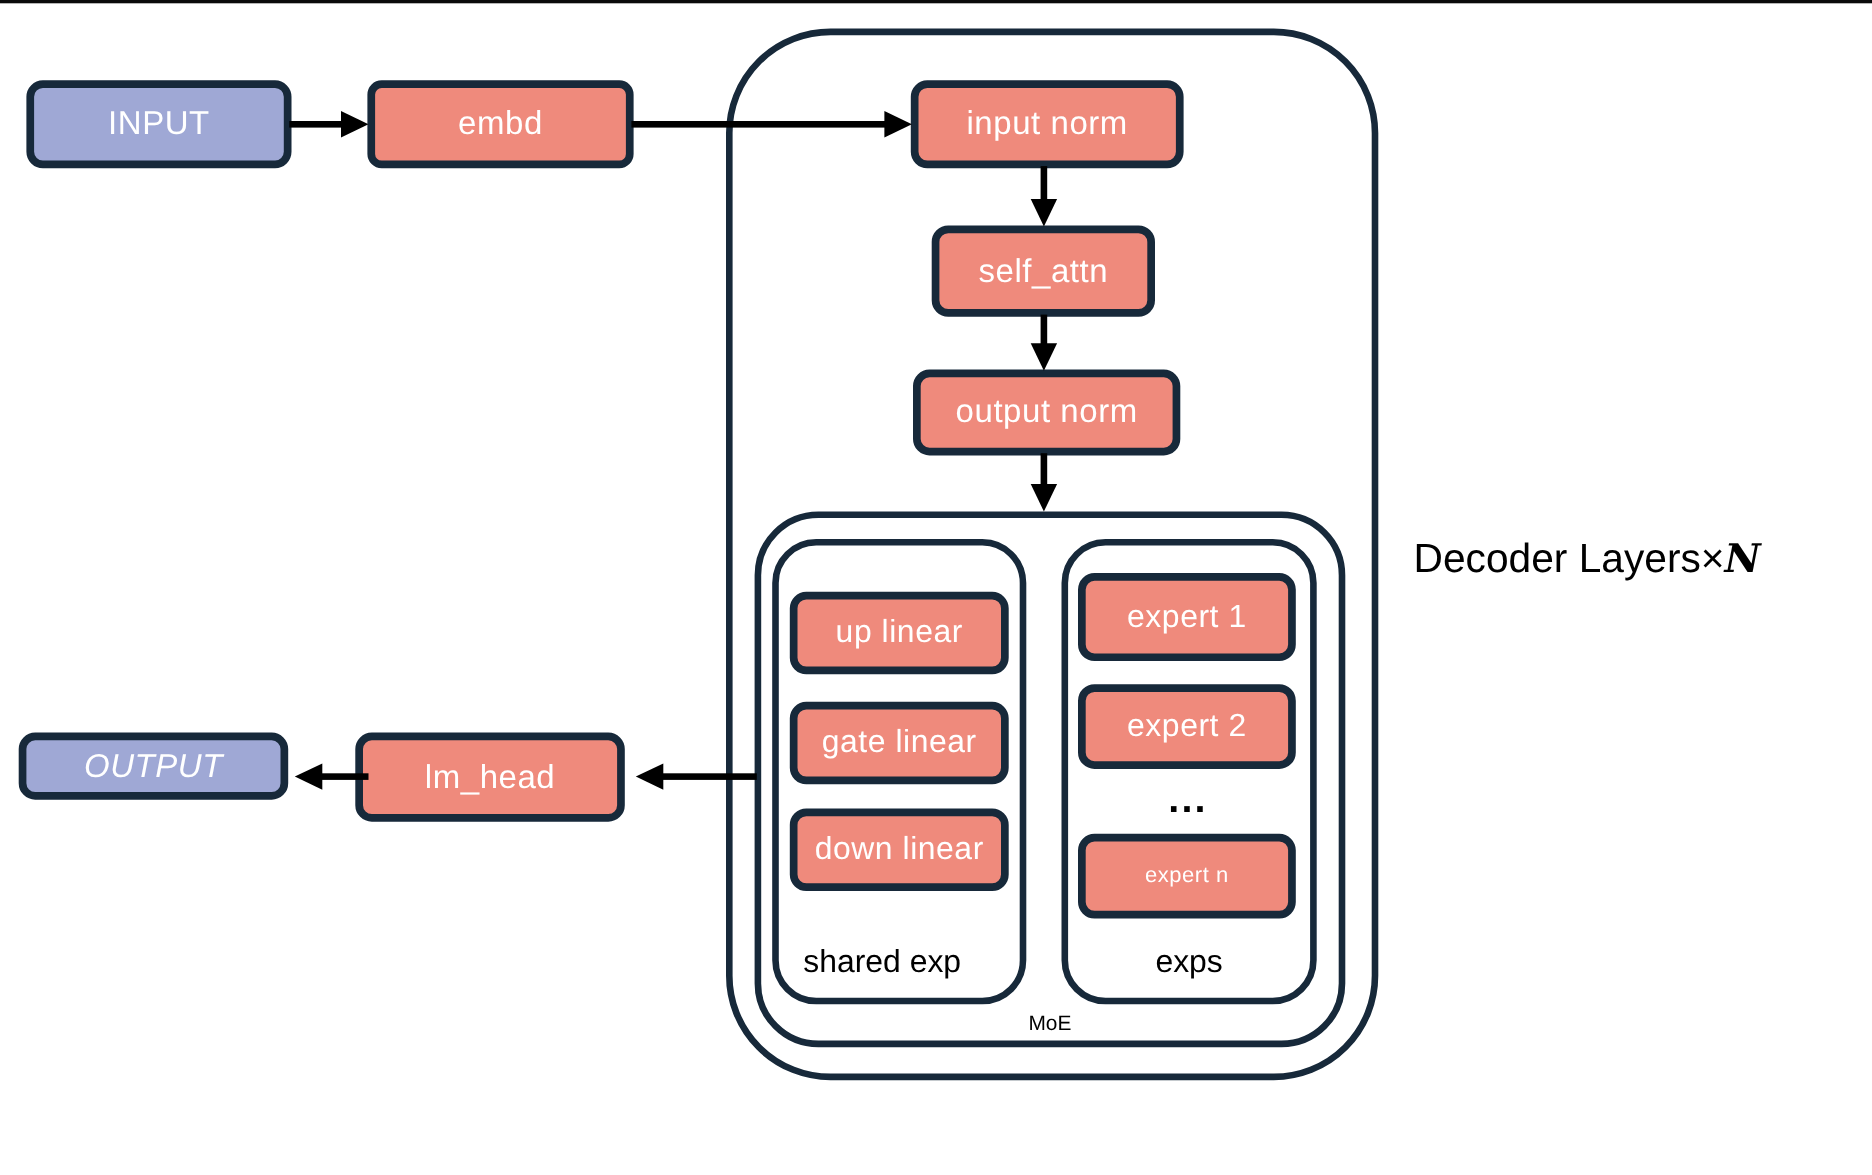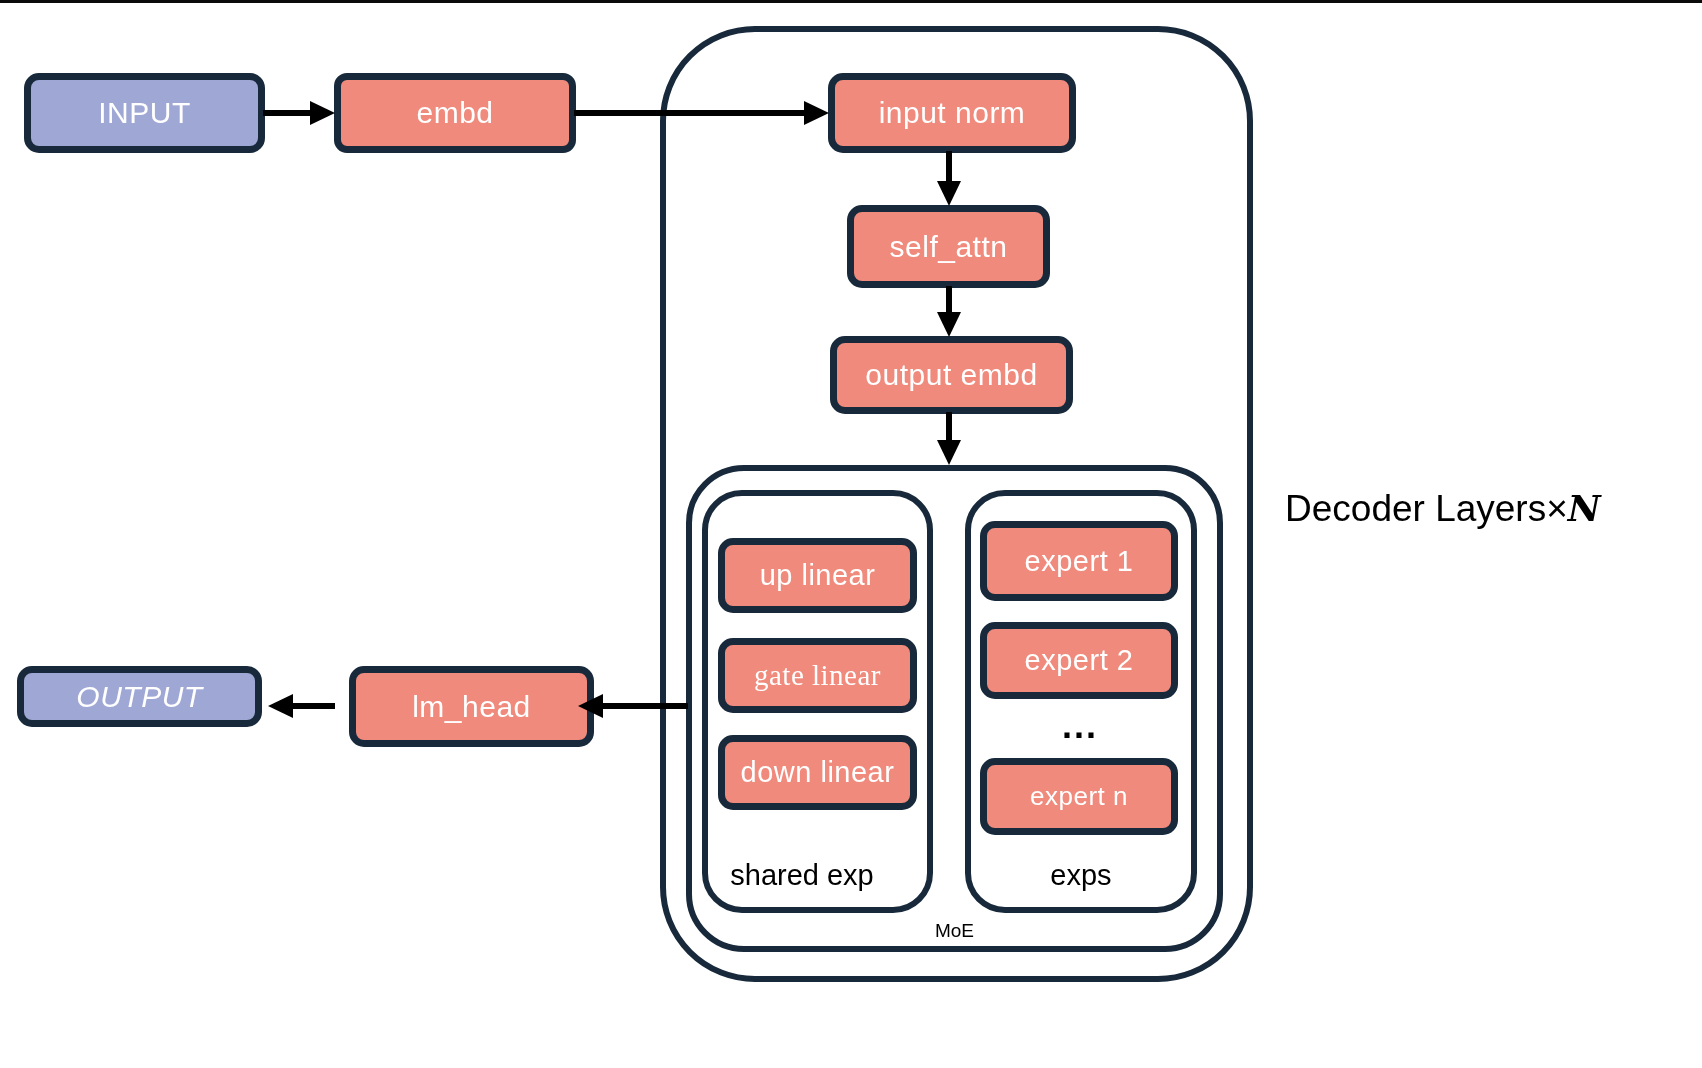--- a/index.html
+++ b/index.html
@@ -55,27 +55,27 @@
   }
   .node.salmon { background: var(--salmon-fill); }
   .node.purple { background: var(--purple-fill); }
 
   .n-input       { left: 24px;  top: 73px;  width: 241px; height: 80px; }
   .n-embd        { left: 334px; top: 73px;  width: 242px; height: 80px; border-radius: 13px; }
   .n-input-norm  { left: 828px; top: 73px;  width: 248px; height: 80px; }
   .n-self-attn   { left: 847px; top: 205px; width: 203px; height: 83px; }
   .n-output-norm { left: 830px; top: 336px; width: 243px; height: 78px; }
   .n-up-linear   { left: 718px; top: 538px; width: 199px; height: 75px; font-size: 29px; }
-  .n-gate-linear { left: 718px; top: 638px; width: 199px; height: 75px; font-size: 29px; font-family: Liberation Serif, serif; }
+  .n-gate-linear { left: 718px; top: 638px; width: 199px; height: 75px; font-size: 29px; }
   .n-down-linear { left: 718px; top: 735px; width: 199px; height: 75px; font-size: 29px; }
   .n-expert-1    { left: 980px; top: 521px; width: 198px; height: 80px; font-size: 29px; }
   .n-expert-2    { left: 980px; top: 622px; width: 198px; height: 77px; font-size: 29px; }
-  .n-expert-n    { left: 980px; top: 758px; width: 198px; height: 77px; font-size: 26px; }
+  .n-expert-n    { left: 980px; top: 758px; width: 198px; height: 77px; font-size: 20px; }
   .n-output      { left: 17px;  top: 666px; width: 245px; height: 61px; font-style: italic; }
-  .n-lm-head     { left: 349px; top: 666px; width: 245px; height: 81px; }
+  .n-lm-head     { left: 323px; top: 666px; width: 245px; height: 81px; }
 
   
   .lbl {
     position: absolute;
     color: var(--label-text);
     white-space: nowrap;
   }
   .lbl-ellipsis   { left: 1030px; top: 705px; width: 100px; text-align: center;
                     font-size: 36px; font-weight: 700; letter-spacing: 2px; }
   .lbl-shared-exp { left: 702px; top: 859px; width: 200px; text-align: center; font-size: 29px; }
@@ -126,21 +126,21 @@
 
   <div class="container decoder-box"></div>
   <div class="container moe-box"></div>
   <div class="container shared-box"></div>
   <div class="container exps-box"></div>
 
   <div class="node purple n-input">INPUT</div>
   <div class="node salmon n-embd">embd</div>
   <div class="node salmon n-input-norm">input norm</div>
   <div class="node salmon n-self-attn">self_attn</div>
-  <div class="node salmon n-output-norm">output embd</div>
+  <div class="node salmon n-output-norm">output norm</div>
 
   <div class="node salmon n-up-linear">up linear</div>
   <div class="node salmon n-gate-linear">gate linear</div>
   <div class="node salmon n-down-linear">down linear</div>
 
   <div class="node salmon n-expert-1">expert 1</div>
   <div class="node salmon n-expert-2">expert 2</div>
   <div class="lbl lbl-ellipsis">...</div>
   <div class="node salmon n-expert-n">expert n</div>
 

